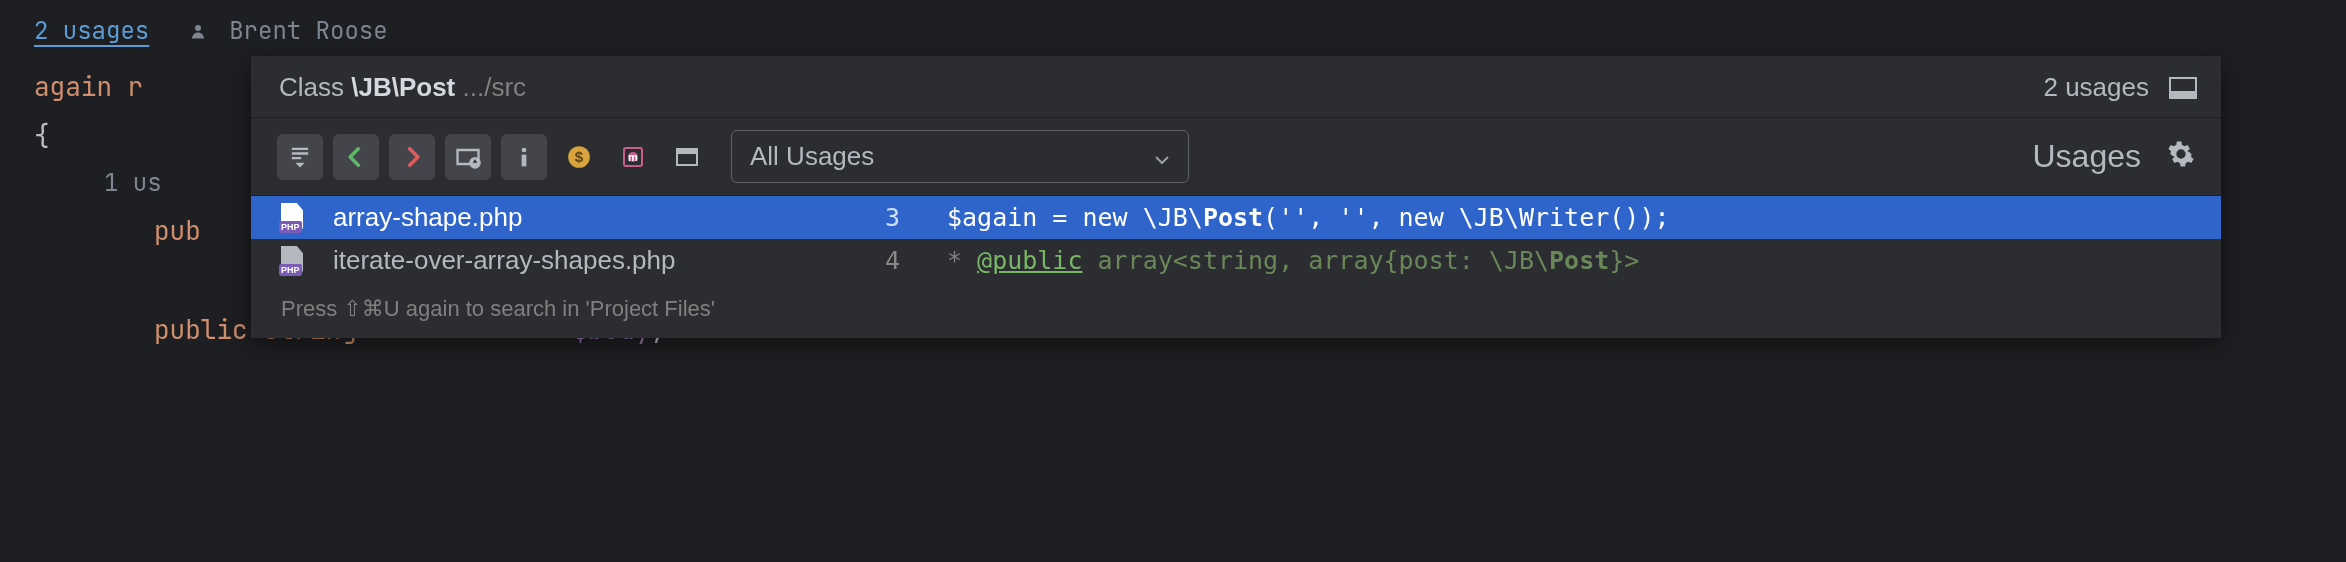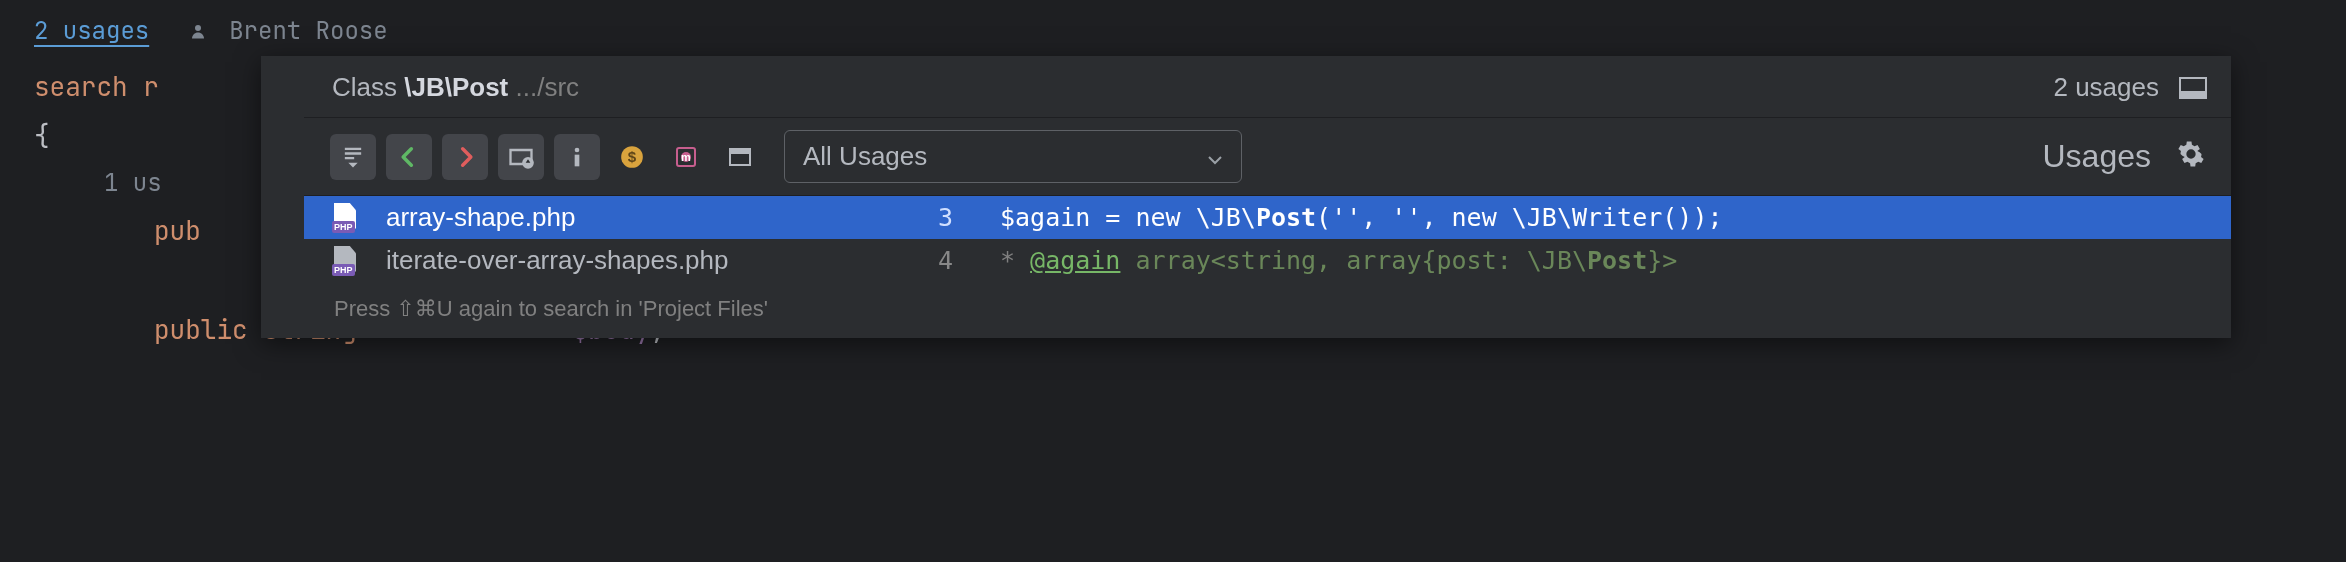--- a/index.html
+++ b/index.html
@@ -72,26 +72,25 @@
     }
     
     .constructor-line {
       padding-left: 120px;
     }
     
     
     .usages-popup {
       position: absolute;
       top: 56px;
-      left: 261px;
+      left: 251px;
       width: 1970px;
       background: #2b2d30;
       box-shadow: 0 6px 24px rgba(0,0,0,0.5);
       border-radius: 0;
-      padding-left: 43px;
     }
     
     .popup-header {
       display: flex;
       align-items: center;
       justify-content: space-between;
       padding: 16px 24px 14px 28px;
       border-bottom: 1px solid #1e1f22;
     }
     
@@ -281,21 +280,21 @@
     <span class="usages-link">2 usages</span>
     <span class="author">
       <svg width="18" height="18" viewBox="0 0 24 24">
           <circle cx="12" cy="8" r="4" fill="#7d8590"></circle>
           <path d="M4 22c0-4.4 3.6-8 8-8s8 3.6 8 8" fill="#7d8590"></path>
         </svg>
       <span>Brent Roose</span>
     </span>
   </div>
   <div class="code-area">
-    <div class="code-line"><span class="kw-orange">search </span><span class="kw-orange">r</span></div>
+    <div class="code-line"><span class="kw-orange">again </span><span class="kw-orange">r</span></div>
     <div class="code-line identifier">{</div>
     <div class="cls-partial">1 us</div>
     <div class="code-line constructor-line"><span class="kw-orange">pub</span></div>
     <div style="height:50px"></div>
     <div class="code-line constructor-line"><span class="kw-orange">public </span><span class="kw-orange">string </span><span style="display:inline-block;width:200px"></span><span class="kw-purple">$body</span><span class="comma">,</span></div>
   </div>
 </div>
 
 <div class="usages-popup">
   <div class="popup-header">
@@ -387,18 +386,18 @@
     <div class="result-row selected">
       <span class="file-icon"></span>
       <span class="filename">array-shape.php</span>
       <span class="line-no">3</span>
       <span class="code-preview"><span>$again = new \JB\</span><span class="hl">Post</span><span>('', '', new \JB\Writer());</span></span>
     </div>
     <div class="result-row">
       <span class="file-icon"></span>
       <span class="filename">iterate-over-array-shapes.php</span>
       <span class="line-no">4</span>
-      <span class="code-preview"><span class="doc-star">* </span><span class="doc-tag">@again</span><span class="doc-text"> array&lt;string, array{post: \JB\</span><span class="doc-hl">Post</span><span class="doc-text">}&gt;</span></span>
+      <span class="code-preview"><span class="doc-star">* </span><span class="doc-tag">@public</span><span class="doc-text"> array&lt;string, array{post: \JB\</span><span class="doc-hl">Post</span><span class="doc-text">}&gt;</span></span>
     </div>
   </div>
 
   <div class="footer-hint">Press ⇧⌘U again to search in 'Project Files'</div>
 </div>
 
 </body></html>

